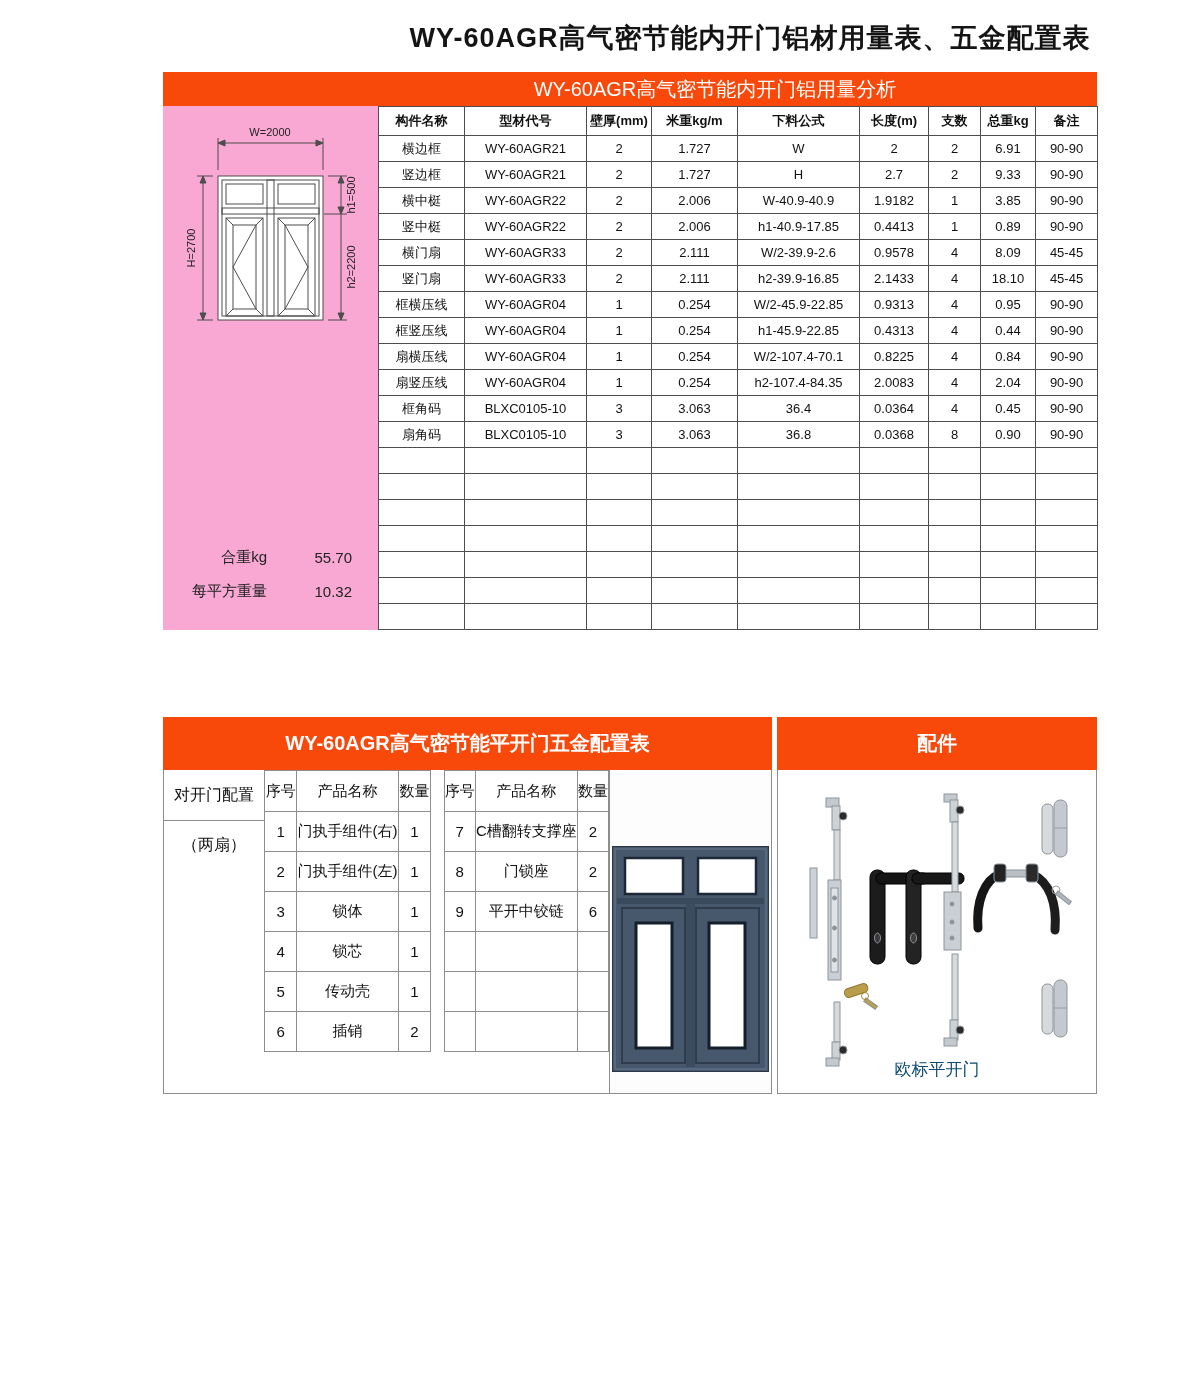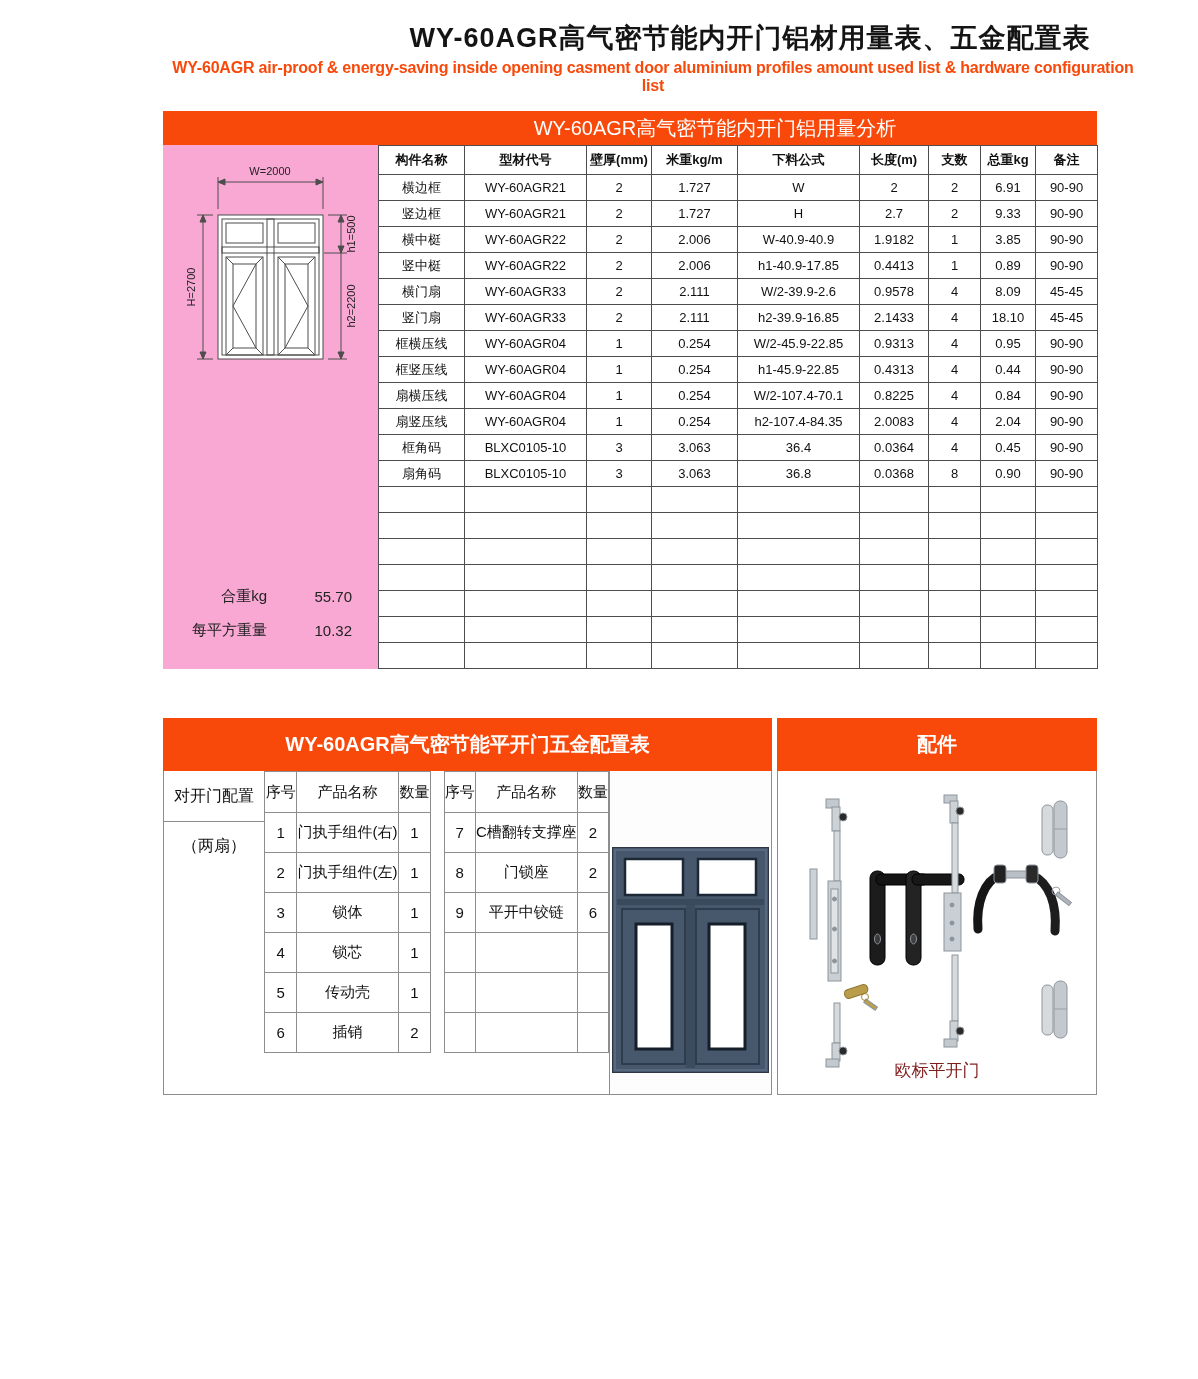--- a/index.html
+++ b/index.html
@@ -19,21 +19,21 @@
   .totals{position:absolute;left:0;right:0;bottom:22px;}
   .total-row{display:flex;align-items:center;height:34px;font-size:15px;color:#222;}
   .total-label{width:104px;text-align:right;}
   .total-value{margin-left:auto;margin-right:26px;}
   table.usage{width:719px;border-collapse:collapse;table-layout:fixed;
               font-size:13px;background:#fff;border-radius:24px;}
   table.usage th,table.usage td{border:1px solid #4d4d4d;text-align:center;
               padding:0;height:25px;overflow:hidden;white-space:nowrap;}
   table.usage th{height:28px;font-weight:bold;font-size:13px;}
   
-  .sec2{margin:49px 0 0 163px;width:934px;display:flex;gap:5px;align-items:flex-start;}
+  .sec2{margin:87px 0 0 163px;width:934px;display:flex;gap:5px;align-items:flex-start;}
   .orange-h2{height:53px;background:#f8490b;color:#fff;font-size:20px;font-weight:bold;
              display:flex;align-items:center;justify-content:center;}
   .sec2-left{width:609px;}
   .sec2-left-body{display:flex;height:324px;border:1px solid #8d8d8d;border-top:none;
                   box-sizing:border-box;background:#fff;}
   .config-area{width:446px;min-width:446px;border-right:1px solid #8d8d8d;
                display:flex;flex-direction:row;box-sizing:border-box;}
   .subheader{height:50px;line-height:50px;text-align:center;font-size:16px;
              border-bottom:1px solid #8d8d8d;}
   .tables-row{flex:1;display:flex;}
@@ -41,31 +41,30 @@
   table.cfg th,table.cfg td{border:1px solid #8d8d8d;text-align:center;padding:0;
              height:39px;overflow:hidden;white-space:nowrap;font-weight:normal;}
   table.cfg th{height:40px;}
   .cfg-gap{width:16px;}
   .photo-cell{flex:1;display:flex;justify-content:center;align-items:flex-start;
               padding-top:76px;box-sizing:border-box;background:#fdfdfd;}
   .sec2-right{flex:1;display:flex;flex-direction:column;}
   .acc-body{height:324px;border:1px solid #8d8d8d;border-top:none;box-sizing:border-box;
             position:relative;background:#fff;}
   .acc-caption{position:absolute;left:0;right:0;bottom:12px;text-align:center;
-               font-size:17px;color:#7f1d1d;}
+               font-size:17px;color:#0c4a6e;}
   .hw-svg{position:absolute;left:50%;top:8px;transform:translateX(-50%);}
   svg text{font-family:"Liberation Sans",sans-serif;}
 </style>
 </head>
 <body>
 
 <div class="page">
 
   <div class="page-title">WY-60AGR高气密节能内开门铝材用量表、五金配置表</div>
-  <div class="page-subtitle">WY-60AGR air-proof &amp; energy-saving inside opening casment door aluminium profiles  amount used list  &amp;  hardware configuration list</div>
 
   <div class="sec1">
     <div class="sec1-header">WY-60AGR高气密节能内开门铝用量分析</div>
     <div class="sec1-body">
 
       <div class="diagram-panel">
         
         <svg width="215" height="440" viewBox="0 0 215 440">
           <g stroke="#4d4d4d" stroke-width="1" fill="none">
 

